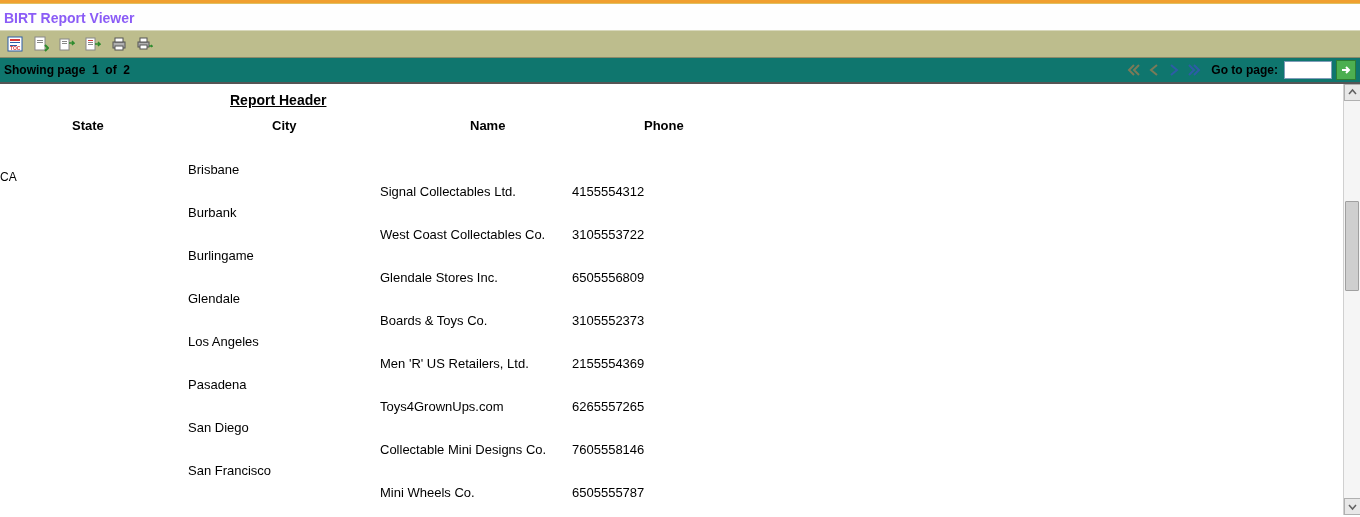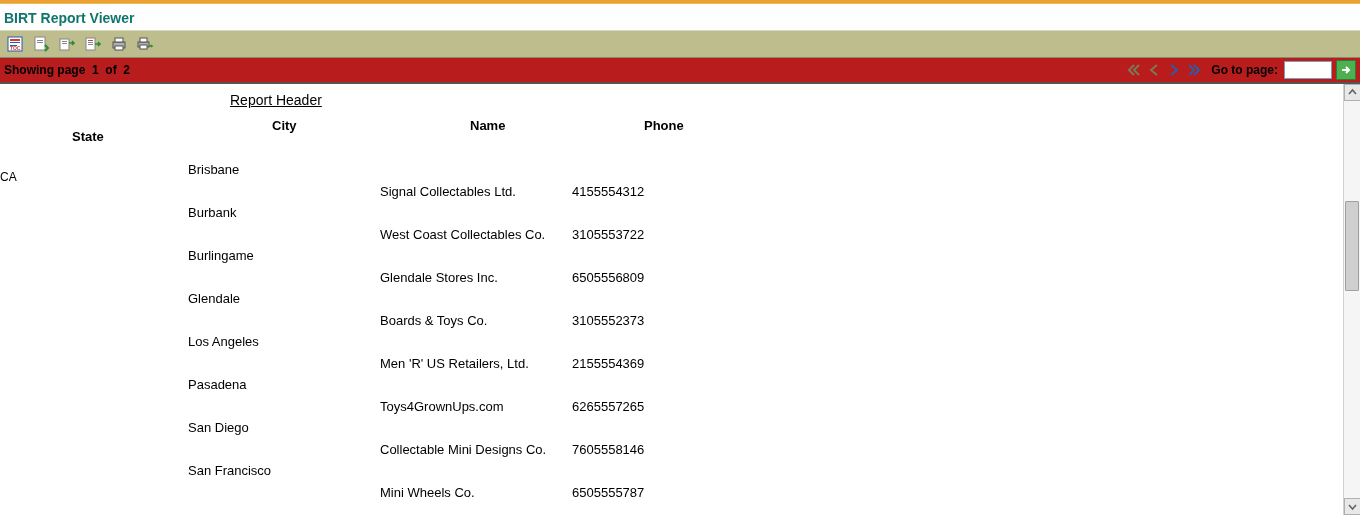--- a/index.html
+++ b/index.html
@@ -20,21 +20,21 @@
     height: 1px;
     background: #e0c060;
   }
   .header-area {
     background: #fefefe;
     padding: 6px 4px 4px 4px;
   }
   .title {
     font-weight: bold;
     font-size: 14px;
-    color: #0f766e;
+    color: #8b5cf6;
   }
   .toolbar {
     background: #bdbd8d;
     height: 28px;
     border-top: 1px solid #d8d8bc;
     border-bottom: 1px solid #8a8a6a;
     display: flex;
     align-items: center;
     padding: 0 4px;
     gap: 4px;
@@ -42,21 +42,21 @@
   .tb-btn {
     width: 22px;
     height: 22px;
     display: flex;
     align-items: center;
     justify-content: center;
     cursor: pointer;
     border-radius: 2px;
   }
   .pager {
-    background: #b91c1c;
+    background: #0f766e;
     height: 26px;
     border-bottom: 2px solid #555;
     display: flex;
     align-items: center;
     padding: 0 4px;
     font-weight: bold;
     font-size: 12px;
     color: #000;
   }
   .pager-left { flex: 0 0 auto; white-space: pre; }
@@ -127,33 +127,33 @@
     left: 1px; right: 1px;
     top: 100px;
     height: 90px;
     background: #cfcfcf;
     border: 1px solid #a0a0a0;
     border-radius: 1px;
     cursor: pointer;
   }
   .vscroll .arrow.down { position:absolute; bottom:0; left:0; }
   .report-header {
-    font-weight: normal;
+    font-weight: bold;
     text-decoration: underline;
     font-size: 14px;
     text-align: left;
     margin-left: 230px;
     margin-bottom: 10px;
   }
   .col-head {
     font-weight: bold;
     font-size: 13px;
     position: absolute;
   }
-  .ch-state { left: 72px; top: 45px; }
+  .ch-state { left: 72px; top: 34px; }
   .ch-city  { left: 272px; top: 34px; }
   .ch-name  { left: 459px; top: 34px; padding-left: 11px; }
   .ch-phone { left: 644px; top: 34px; }
   .state-val {
     position: absolute;
     left: 0px;
     top: 58px;
     font-size: 12px;
     margin-top: 28px;
   }

